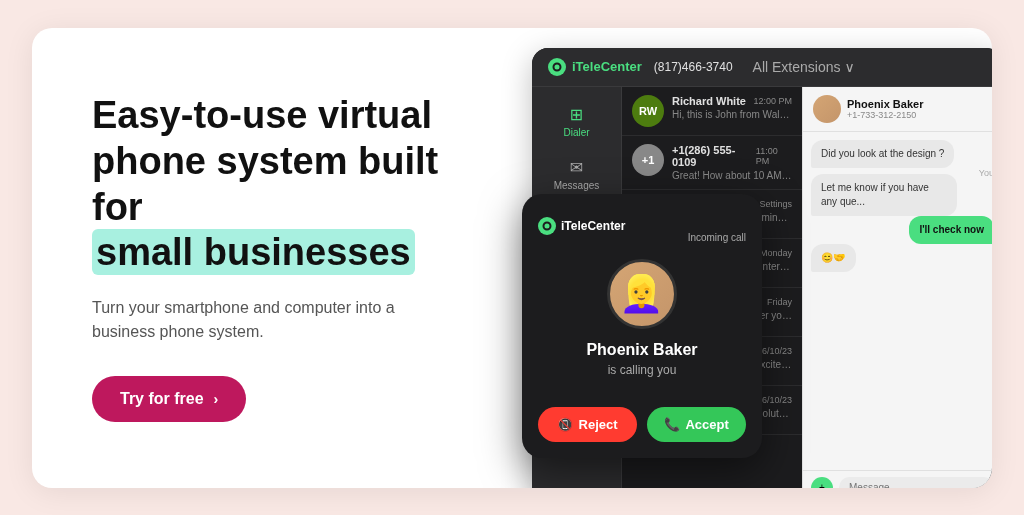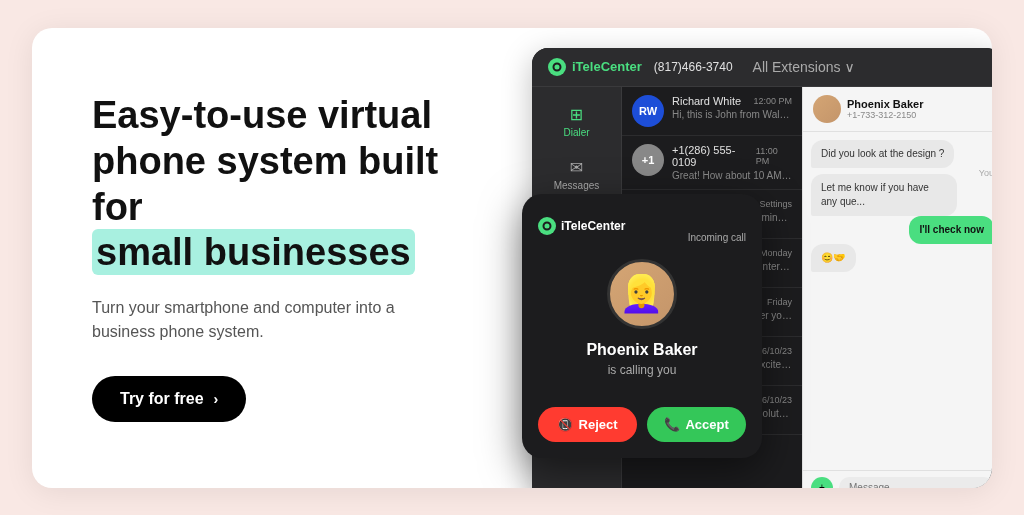--- a/index.html
+++ b/index.html
@@ -46,21 +46,21 @@
       color: #555;
       margin-top: 20px;
       margin-bottom: 32px;
       line-height: 1.5;
       max-width: 360px;
     }
     .cta-button {
       display: inline-flex;
       align-items: center;
       gap: 10px;
-      background: #000000;
+      background: #be185d;
       color: #fff;
       border: none;
       border-radius: 50px;
       padding: 14px 28px;
       font-size: 16px;
       font-weight: 600;
       cursor: pointer;
       text-decoration: none;
     }
     .cta-arrow {
@@ -182,21 +182,21 @@
       flex: 1;
       min-width: 0;
     }
     .chat-name-row {
       display: flex;
       justify-content: space-between;
       align-items: center;
     }
     .chat-name {
       font-size: 11px;
-      font-weight: 400;
+      font-weight: 700;
       color: #e0e0e0;
     }
     .chat-time {
       font-size: 9px;
       color: #888;
     }
     .chat-preview {
       font-size: 10px;
       color: #888;
       white-space: nowrap;
@@ -438,21 +438,21 @@
           </div>
           <div class="sidebar-item-app">
             <span class="sidebar-icon">≡</span>
             <span>Settings</span>
           </div>
         </div>
 
         <div class="app-content">
           <div class="chat-list">
             <div class="chat-item">
-              <div class="avatar-placeholder" style="background:#1d4ed8">RW</div>
+              <div class="avatar-placeholder" style="background:#4d7c0f">RW</div>
               <div class="chat-info">
                 <div class="chat-name-row">
                   <span class="chat-name">Richard White</span>
                   <span class="chat-time">12:00 PM</span>
                 </div>
                 <div class="chat-preview">Hi, this is John from Walton. We received your application for the [J...</div>
               </div>
             </div>
             <div class="chat-item">
               <div class="avatar-placeholder" style="background:#888">+1</div>

